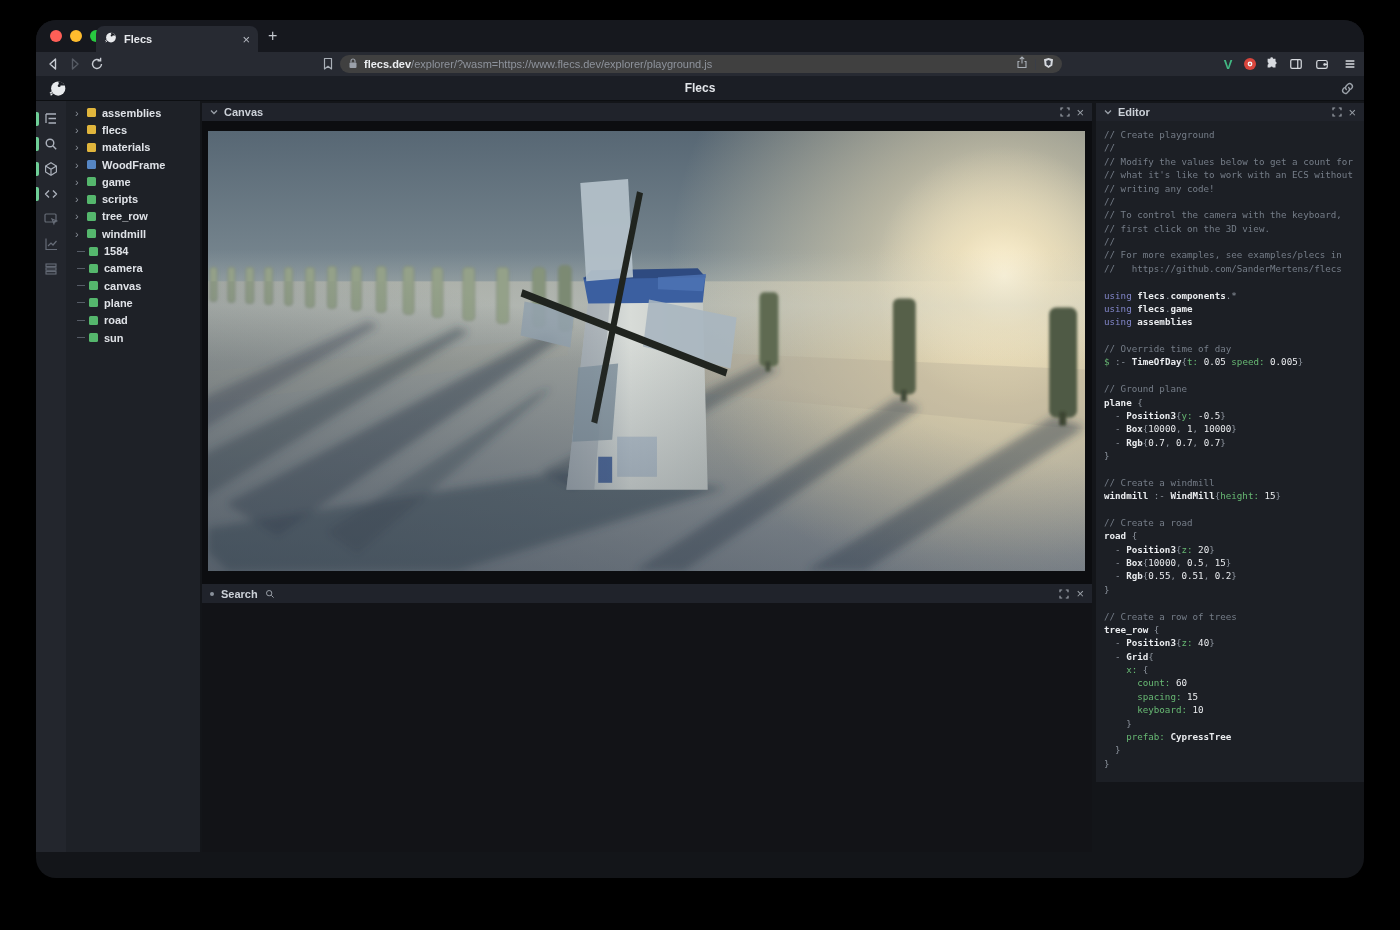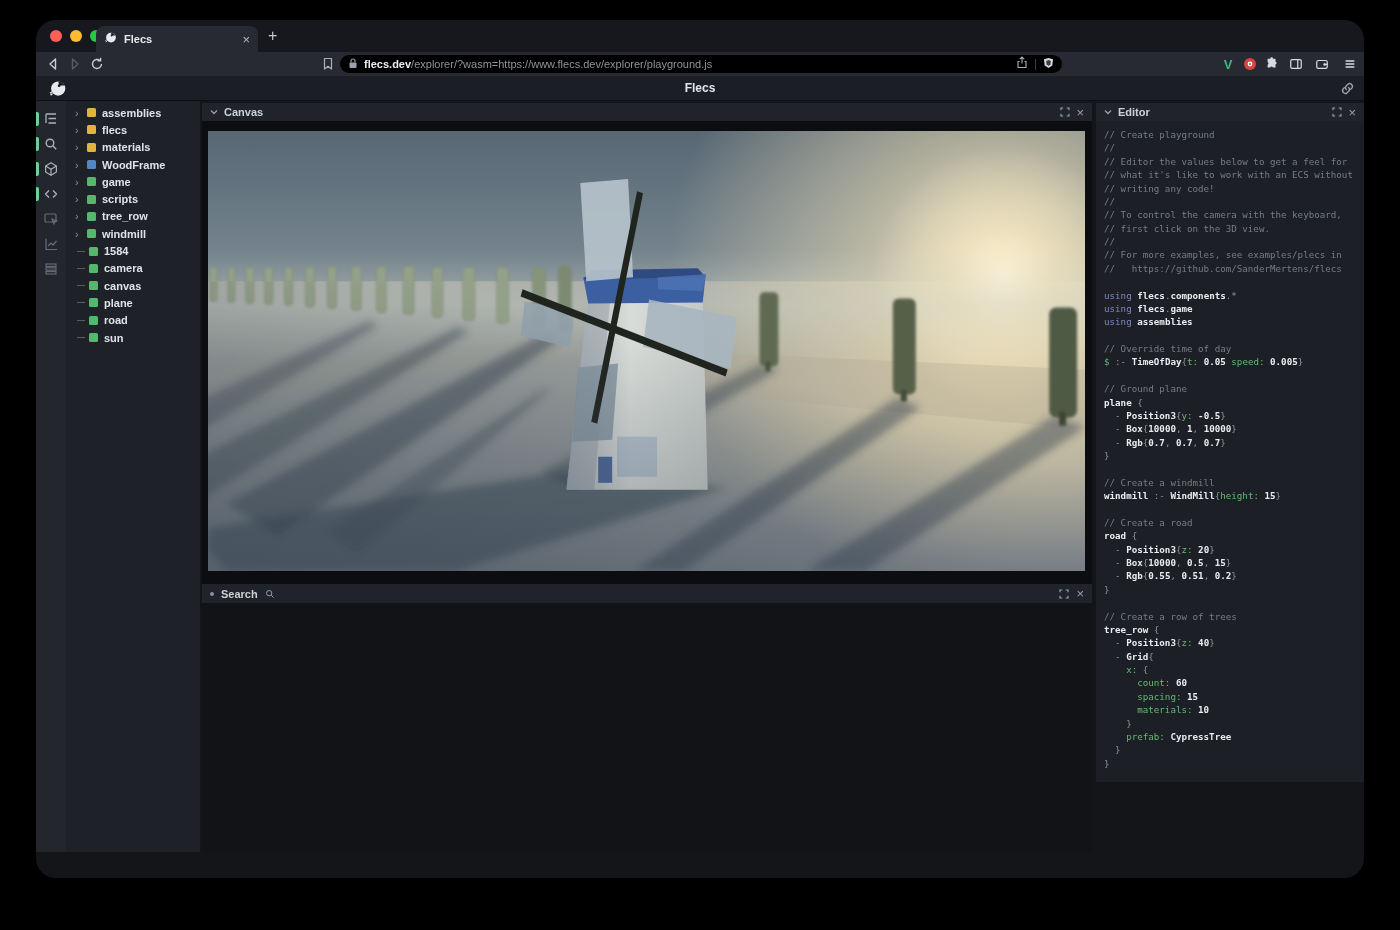--- a/index.html
+++ b/index.html
@@ -14,21 +14,21 @@
   .traffic span { width:12px; height:12px; border-radius:50%; display:block; }
   .tl-close{background:#ff5f57;} .tl-min{background:#febc2e;} .tl-max{background:#28c840;}
   .tab { position:absolute; left:60px; top:6px; width:162px; height:26px; background:#272a32;
          border-radius:8px 8px 0 0; display:flex; align-items:center; padding:0 8px; gap:7px; }
   .tab-title { font-size:11px; font-weight:bold; color:#e7e9ed; flex:1; }
   .tab-close { color:#b7bbc3; font-size:13px; line-height:1; cursor:default; }
   .newtab { position:absolute; left:232px; top:8px; color:#c3c7ce; font-size:16px; line-height:1; }
 
   .navbar { position:relative; height:24px; background:#272a32; }
   .navbtn { position:absolute; top:4px; width:16px; height:16px; }
-  .urlbar { position:absolute; left:304px; top:3px; width:722px; height:18px; background:#000000;
+  .urlbar { position:absolute; left:304px; top:3px; width:722px; height:18px; background:#404040;
             border-radius:9px; display:flex; align-items:center; padding:4px 8px; gap:6px; }
   .url-text { font-size:11px; color:#8e939c; white-space:nowrap; overflow:hidden; flex:1; }
   .url-text b { color:#eceef1; }
   .url-right { display:flex; align-items:center; gap:7px; }
   .url-div { width:1px; height:11px; background:#3a3e47; }
   .ext { position:absolute; top:4px; width:16px; height:16px; display:flex; align-items:center; justify-content:center; }
   .ext-v { color:#42b883; font-weight:bold; font-size:13px; }
 
   
   .page { position:relative; height:777px; }
@@ -68,21 +68,21 @@
   .search-body { flex:1; background:#121317; }
 
   .editor { position:absolute; left:1060px; top:2px; width:268px; }
   .editor-body { height:661px; background:#1c1f25; overflow:hidden; padding:7px 0 0 8px; }
   .code-line { font-family:"DejaVu Sans Mono", monospace; font-size:9.2px; line-height:13.37px; white-space:pre; }
   .tk-cm { color:#757d88; }
   .tk-kw { color:#8286c9; }
   .tk-id { color:#eaecef; font-weight:bold; }
   .tk-pn { color:#8d949e; }
   .tk-key { color:#67b873; }
-  .tk-num { color:#eaecef; font-weight:bold;margin-top:42px; }
+  .tk-num { color:#eaecef; font-weight:normal;margin-top:42px; }
   .tk-pl { color:#8d949e; }
 </style>
 </head>
 <body>
 
 <div class="window">
 
   <div class="tabstrip">
     <div class="traffic">
       <span class="tl-close"></span>
@@ -494,21 +494,21 @@
           <span class="ph-ic">
             <svg width="10" height="10" viewBox="0 0 10 10" fill="none" stroke="#9aa0a8" stroke-width="1.2">
                 <path d="M1 3.2V1h2.2M6.8 1H9v2.2M9 6.8V9H6.8M3.2 9H1V6.8"></path>
               </svg>
           </span>
           <span class="ph-x">×</span>
         </div>
         <div class="editor-body" id="editor-code">
             <div class="code-line"><span class="tk-cm">// Create playground</span></div>
             <div class="code-line"><span class="tk-cm">//</span></div>
-            <div class="code-line"><span class="tk-cm">// Editor the values below to get a feel for</span></div>
+            <div class="code-line"><span class="tk-cm">// Modify the values below to get a count for</span></div>
             <div class="code-line"><span class="tk-cm">// what it's like to work with an ECS without</span></div>
             <div class="code-line"><span class="tk-cm">// writing any code!</span></div>
             <div class="code-line"><span class="tk-cm">//</span></div>
             <div class="code-line"><span class="tk-cm">// To control the camera with the keyboard,</span></div>
             <div class="code-line"><span class="tk-cm">// first click on the 3D view.</span></div>
             <div class="code-line"><span class="tk-cm">//</span></div>
             <div class="code-line"><span class="tk-cm">// For more examples, see examples/plecs in</span></div>
             <div class="code-line"><span class="tk-cm">//   https://github.com/SanderMertens/flecs</span></div>
             <div class="code-line">&nbsp;</div>
             <div class="code-line"><span class="tk-kw">using</span><span class="tk-pl"> </span><span class="tk-id">flecs</span><span class="tk-pn">.</span><span class="tk-id">components</span><span class="tk-pn">.*</span></div>
@@ -535,21 +535,21 @@
             <div class="code-line"><span class="tk-pn">  - </span><span class="tk-id">Rgb</span><span class="tk-pn">{</span><span class="tk-num">0.55</span><span class="tk-pn">,</span><span class="tk-num"> 0.51</span><span class="tk-pn">,</span><span class="tk-num"> 0.2</span><span class="tk-pn">}</span></div>
             <div class="code-line"><span class="tk-pn">}</span></div>
             <div class="code-line">&nbsp;</div>
             <div class="code-line"><span class="tk-cm">// Create a row of trees</span></div>
             <div class="code-line"><span class="tk-id">tree_row</span><span class="tk-pn"> {</span></div>
             <div class="code-line"><span class="tk-pn">  - </span><span class="tk-id">Position3</span><span class="tk-pn">{</span><span class="tk-key">z:</span><span class="tk-num"> 40</span><span class="tk-pn">}</span></div>
             <div class="code-line"><span class="tk-pn">  - </span><span class="tk-id">Grid</span><span class="tk-pn">{</span></div>
             <div class="code-line"><span class="tk-key">    x:</span><span class="tk-pn"> {</span></div>
             <div class="code-line"><span class="tk-key">      count:</span><span class="tk-num"> 60</span></div>
             <div class="code-line"><span class="tk-key">      spacing:</span><span class="tk-num"> 15</span></div>
-            <div class="code-line"><span class="tk-key">      materials:</span><span class="tk-num"> 10</span></div>
+            <div class="code-line"><span class="tk-key">      keyboard:</span><span class="tk-num"> 10</span></div>
             <div class="code-line"><span class="tk-pn">    }</span></div>
             <div class="code-line"><span class="tk-key">    prefab:</span><span class="tk-id"> CypressTree</span></div>
             <div class="code-line"><span class="tk-pn">  }</span></div>
             <div class="code-line"><span class="tk-pn">}</span></div>
           </div>
       </div>
     </div>
   </div>
 </div>
 

